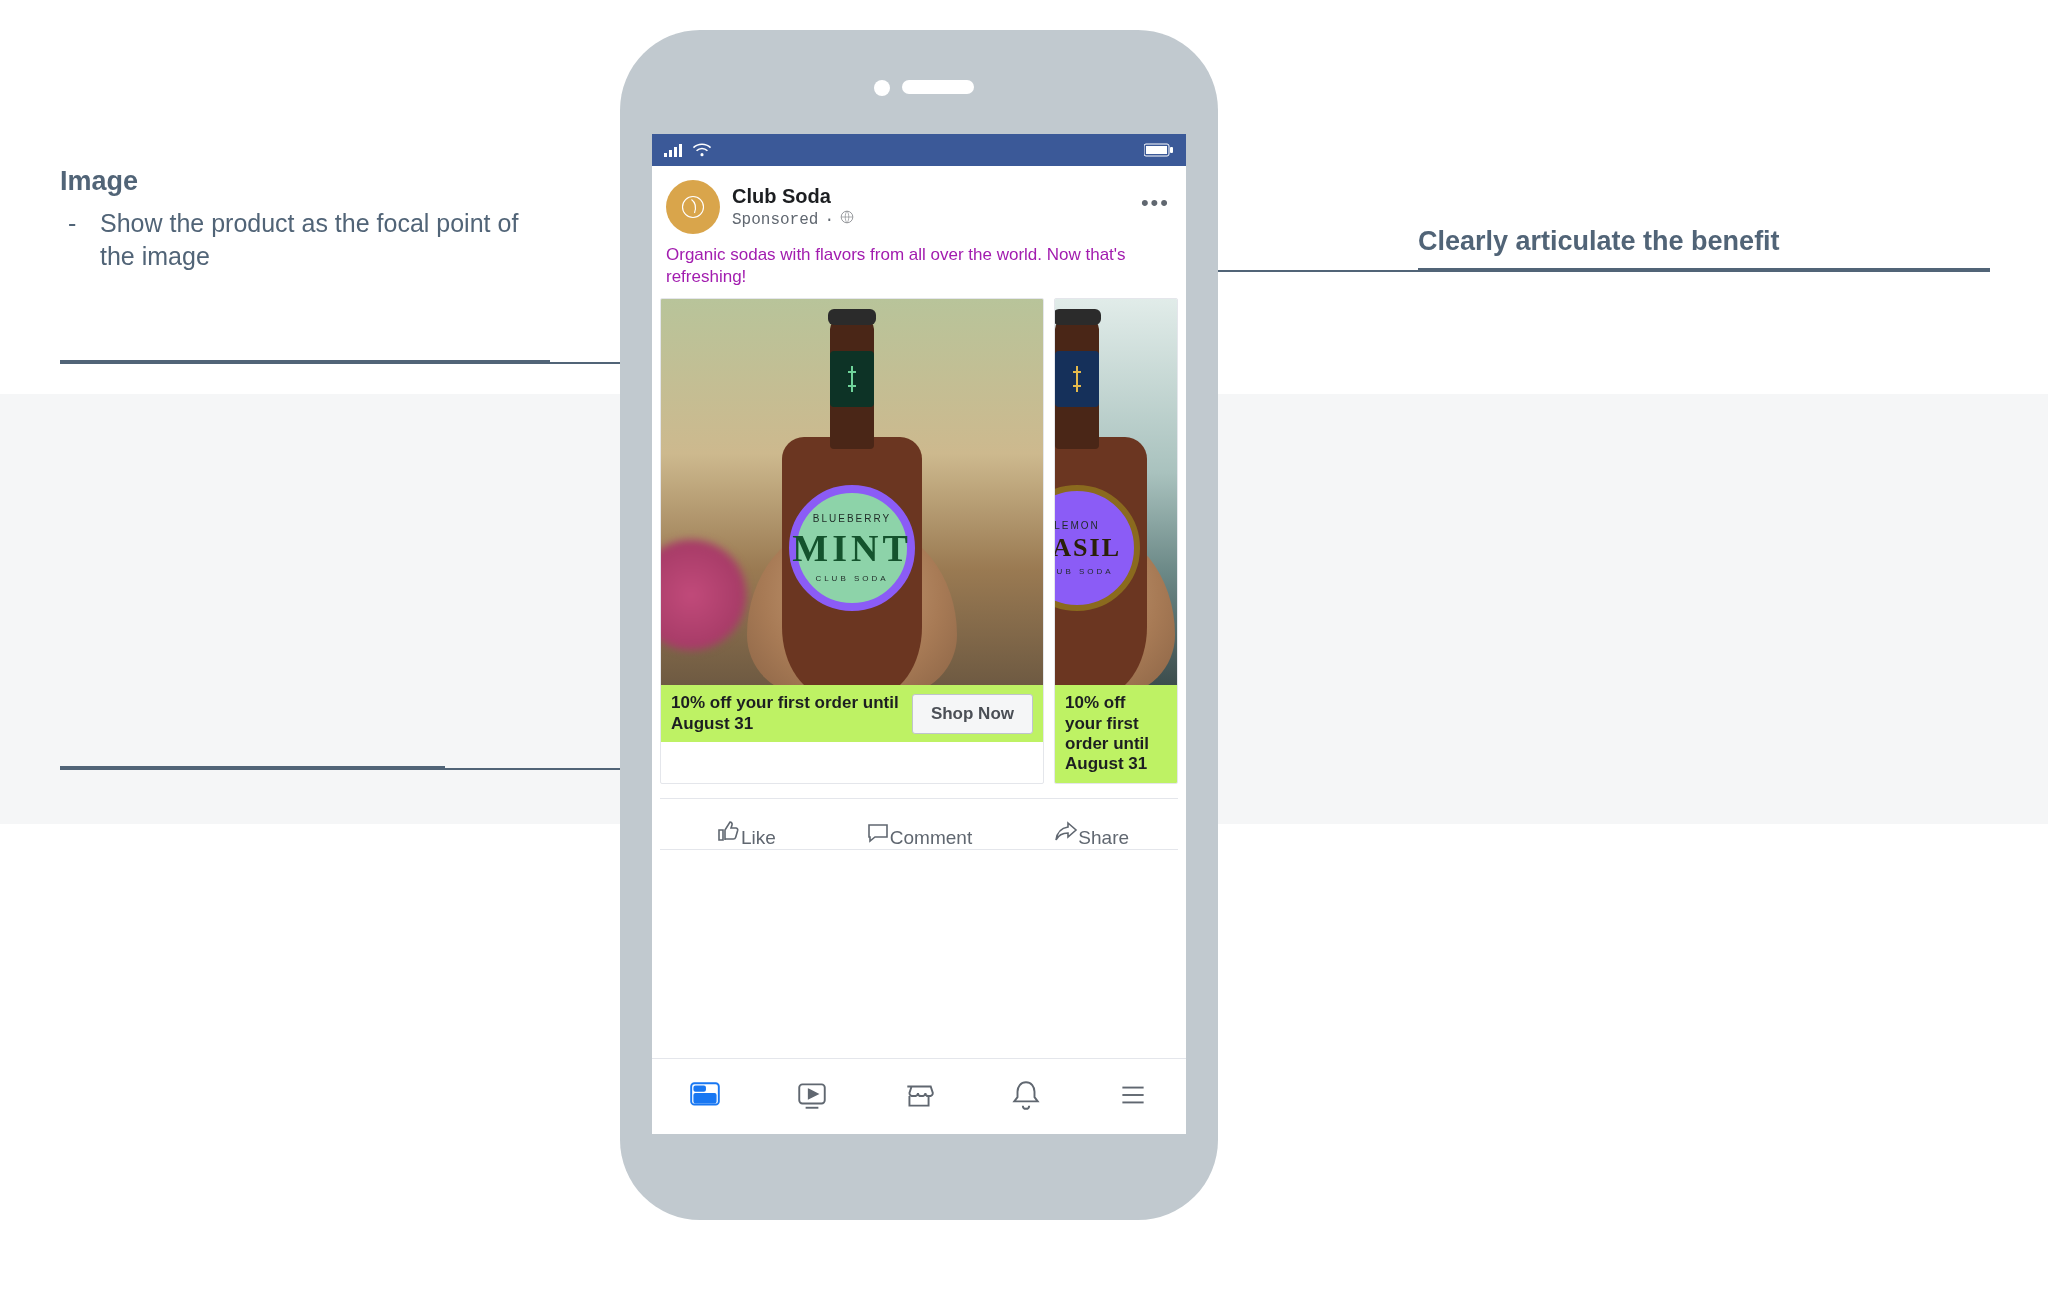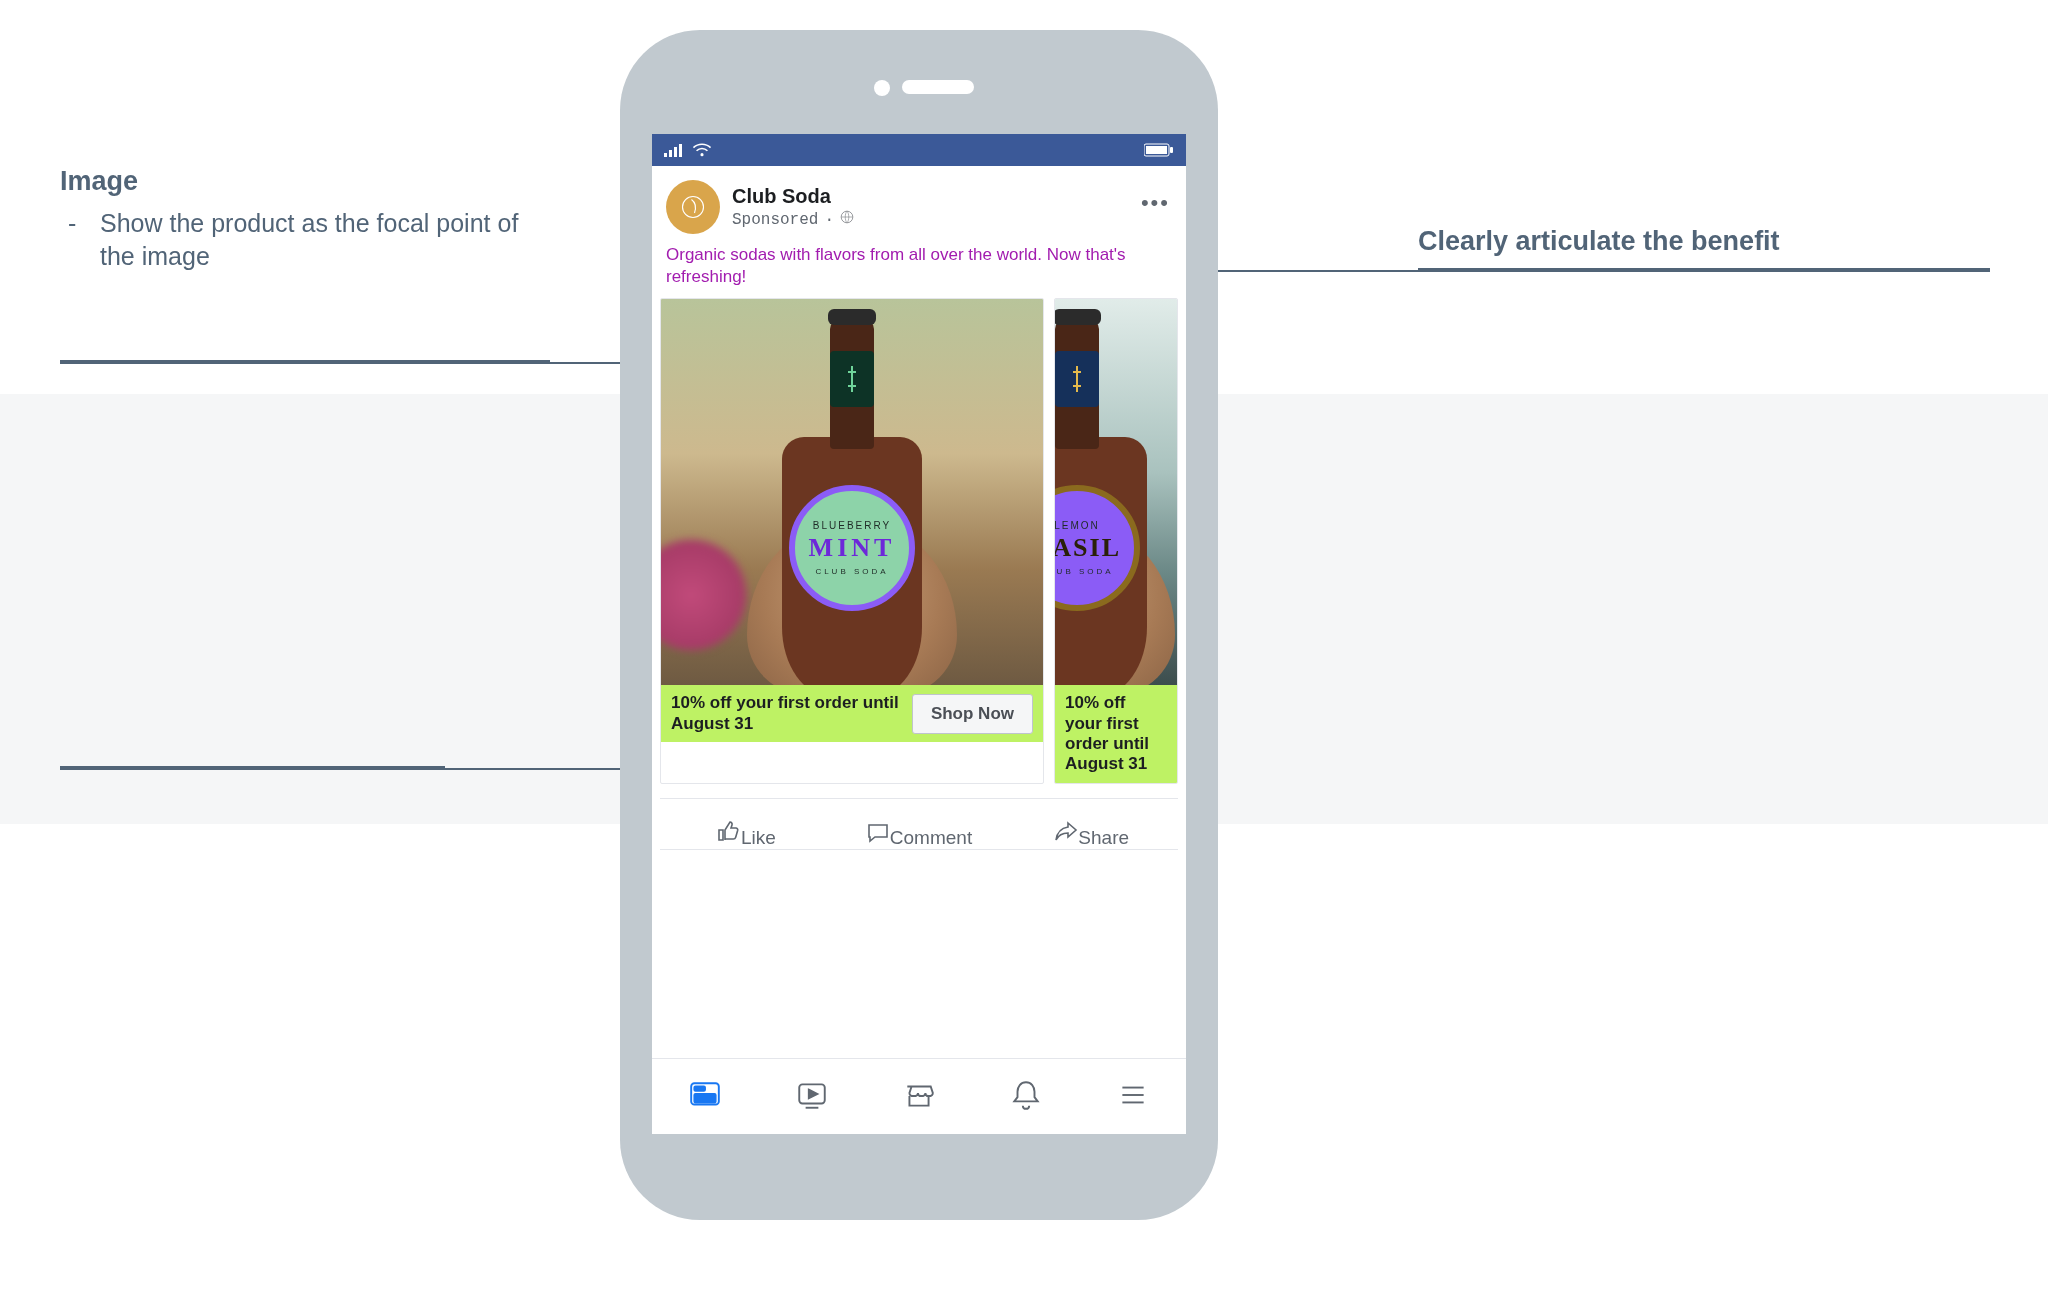--- a/index.html
+++ b/index.html
@@ -56,24 +56,24 @@
   .bottle { position:absolute; left:50%; transform:translateX(-50%); bottom:-12px; width:140px; }
   .card.peek .bottle { left: -48px; transform:none; }
   .hand { position:absolute; left:50%; transform:translateX(-50%); bottom:-10px; width:210px; height:170px; background: radial-gradient(ellipse at 50% 40%, #caa079 0%, #a77a55 60%, #8a6345 100%); border-radius: 90px 90px 60px 60px / 110px 110px 60px 60px; }
   .card.peek .hand{ left:-90px; transform:none; }
   .body { width:140px; height:260px; background:#6b3621; border-radius: 22px 22px 50px 50px / 22px 22px 70px 70px; position:relative; }
   .neck { position:absolute; top:-118px; left:50%; transform:translateX(-50%); width:44px; height:130px; background:#4a2617; border-radius:10px 10px 4px 4px; }
   .neck::after{content:"";position:absolute;top:-10px;left:50%;transform:translateX(-50%);width:48px;height:16px;background:#2b2b2b;border-radius:6px;}
   .necklabel{position:absolute;top:-86px;left:50%;transform:translateX(-50%);width:44px;height:56px;background:#0d3326;border-radius:4px;display:flex;align-items:center;justify-content:center;}
   .necklabel.y{background:#15305a;}
   .label { position:absolute; top:48px; left:50%; transform:translateX(-50%); width:126px; height:126px; border-radius:50%; display:flex;flex-direction:column;align-items:center;justify-content:center;}
-  .label.mint{background:#8dd3a9;border:6px solid #8b5cf6;}
+  .label.mint{background:#8dd3a9;border:8px solid #8b5cf6;}
   .label.basil{background:#8b5cf6;border:6px solid #8a6a1e;}
   .label .flv{font-size:10px;letter-spacing:2px;color:#1e2a26;margin-bottom:2px;}
-  .label .big{font-family:Georgia,serif;font-size:26px;letter-spacing:4px;font-weight:700;color:#6d28d9;}
+  .label .big{font-family:Georgia,serif;font-size:38px;letter-spacing:4px;font-weight:700;color:#14532d;}
   .label.basil .big{font-size:26px;letter-spacing:2px;color:#2a2008;}
   .label .brand{font-size:8px;letter-spacing:3px;margin-top:4px;color:#1e2a26;}
 
   
   .social { margin: 14px 8px 0 8px; border-top:1px solid #e4e6eb; border-bottom:1px solid #e4e6eb; display:flex; height:52px; }
   .social .btn { flex:1; display:flex; align-items:flex-end; justify-content:center; color:#606770; font-size:19px; cursor:pointer; }
   .social svg{width:24px;height:24px;stroke:#606770;fill:none;stroke-width:1.6;}
 
   
   .tabbar { position:absolute; bottom:0; left:0; right:0; height:76px; border-top:1px solid #e4e6eb; display:flex; align-items:center; justify-content:space-around; background:#fff;}

